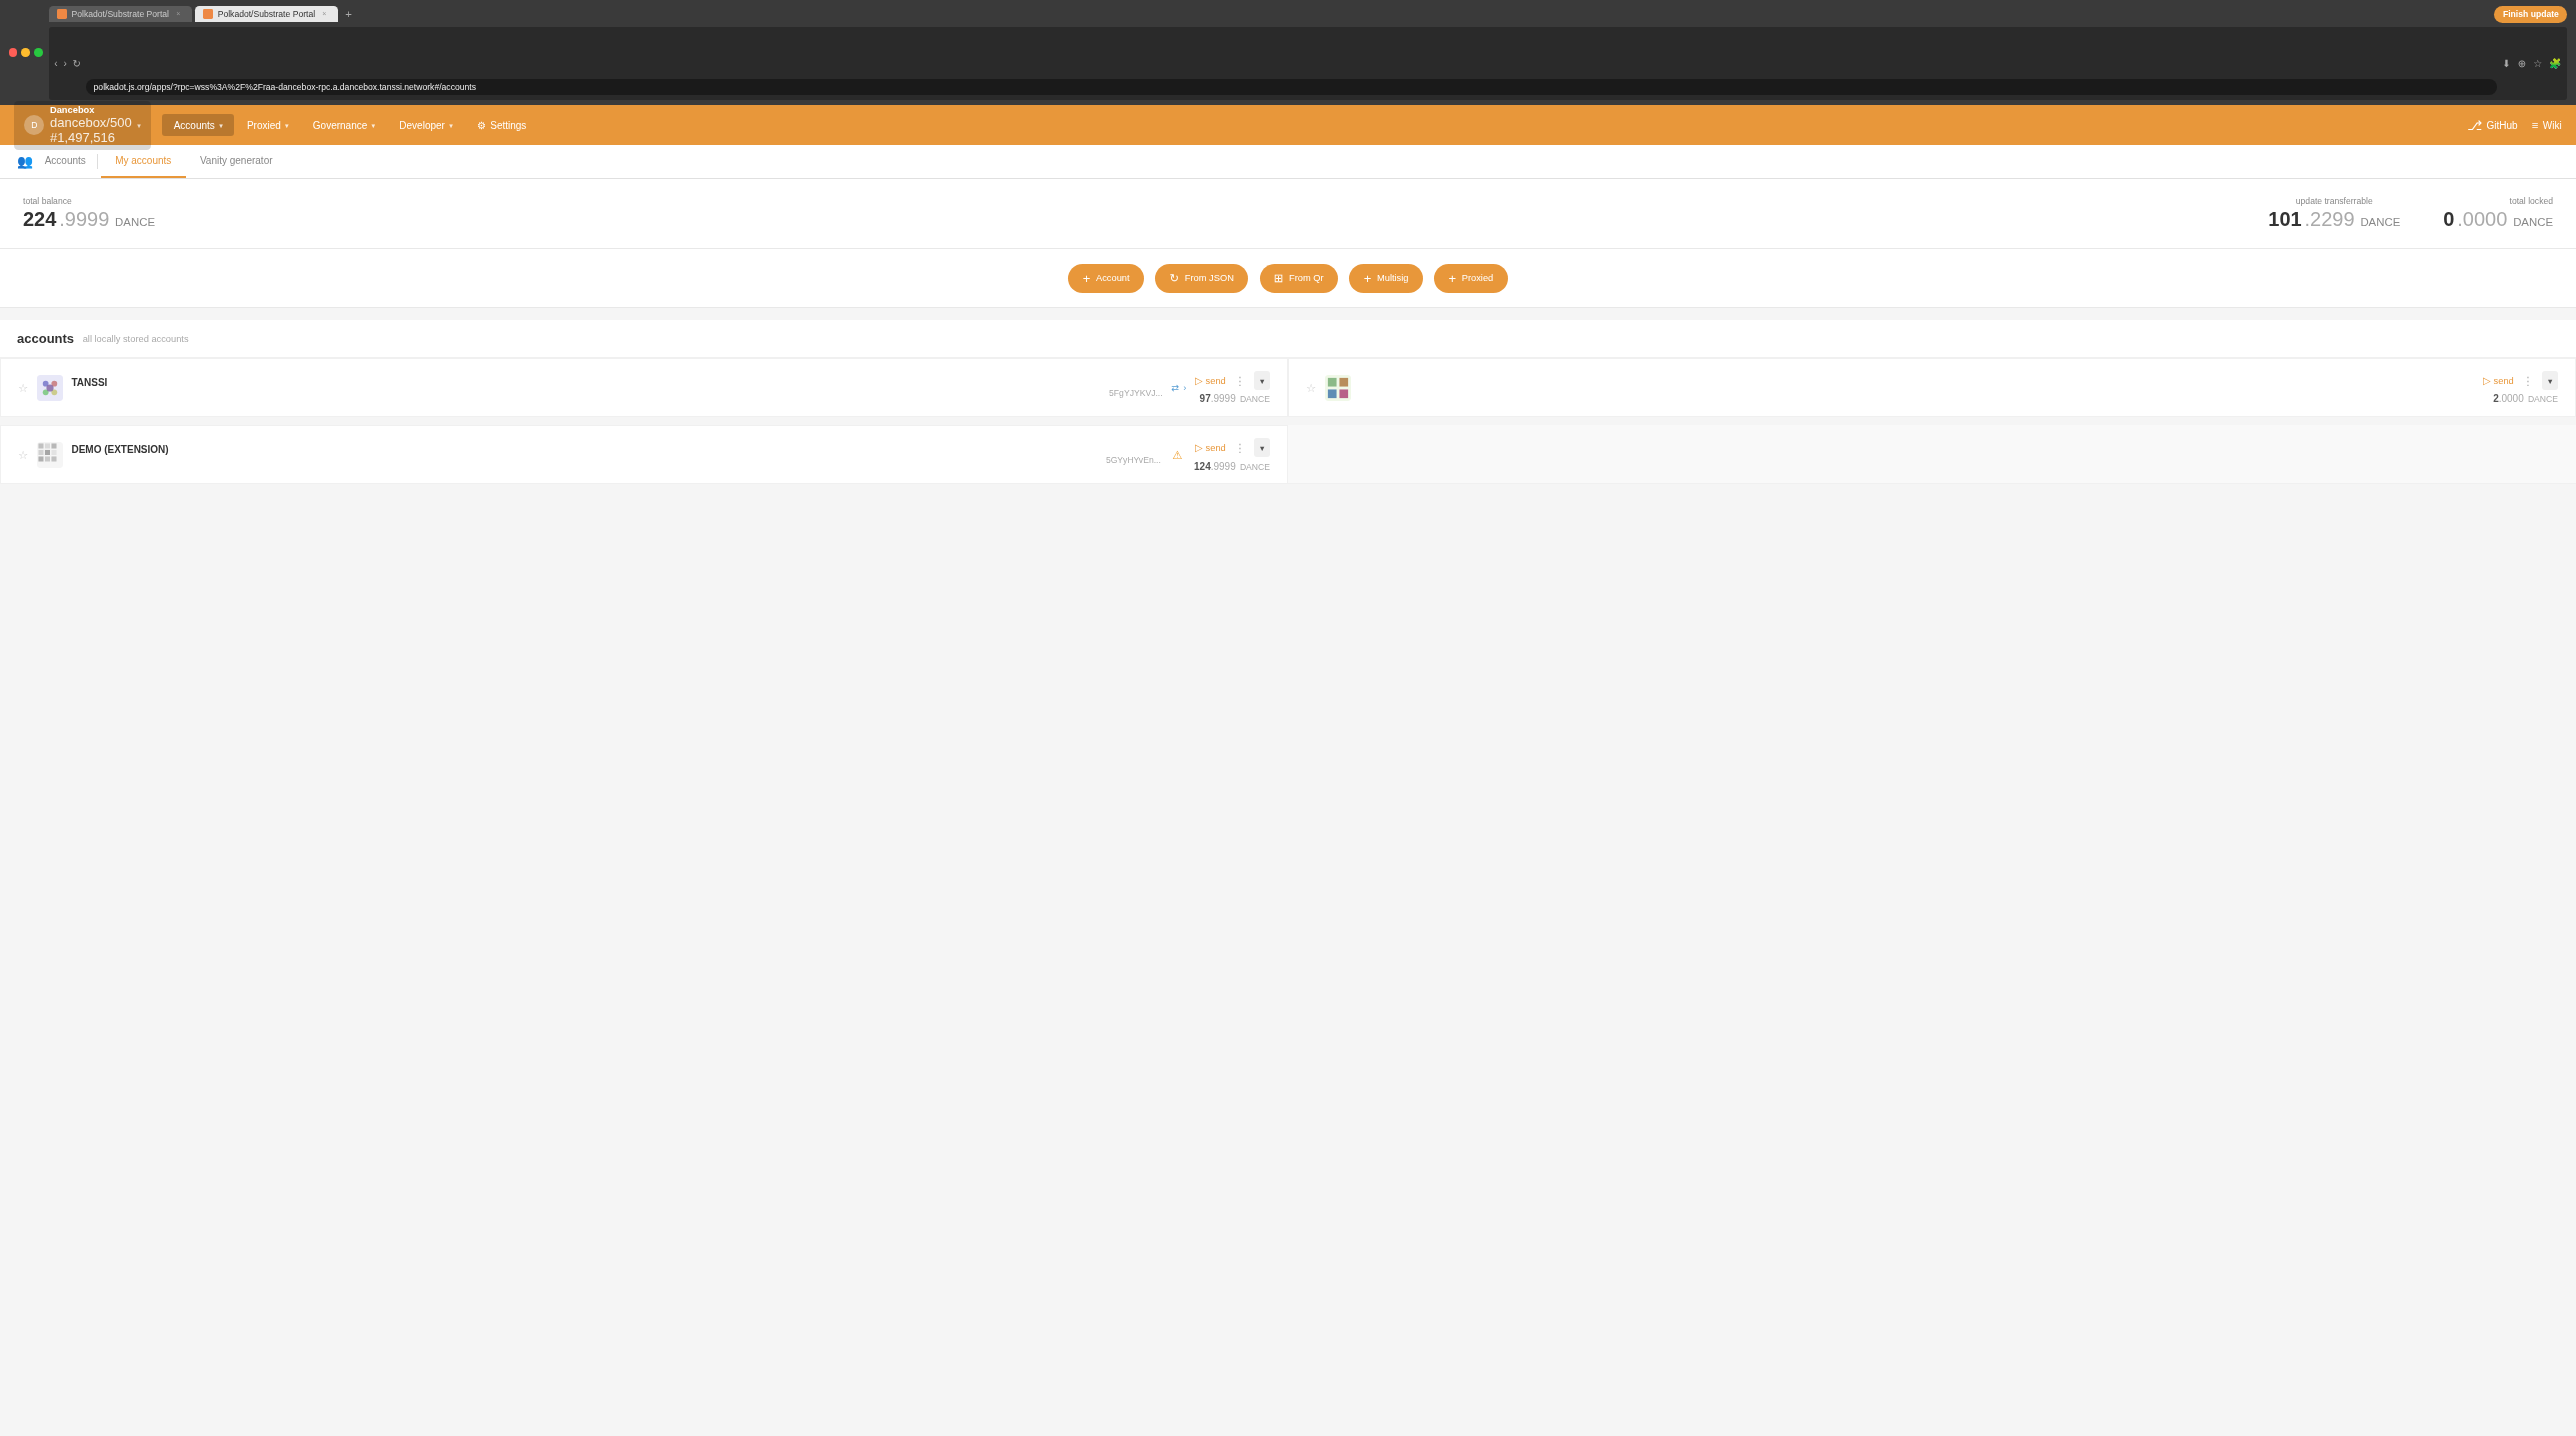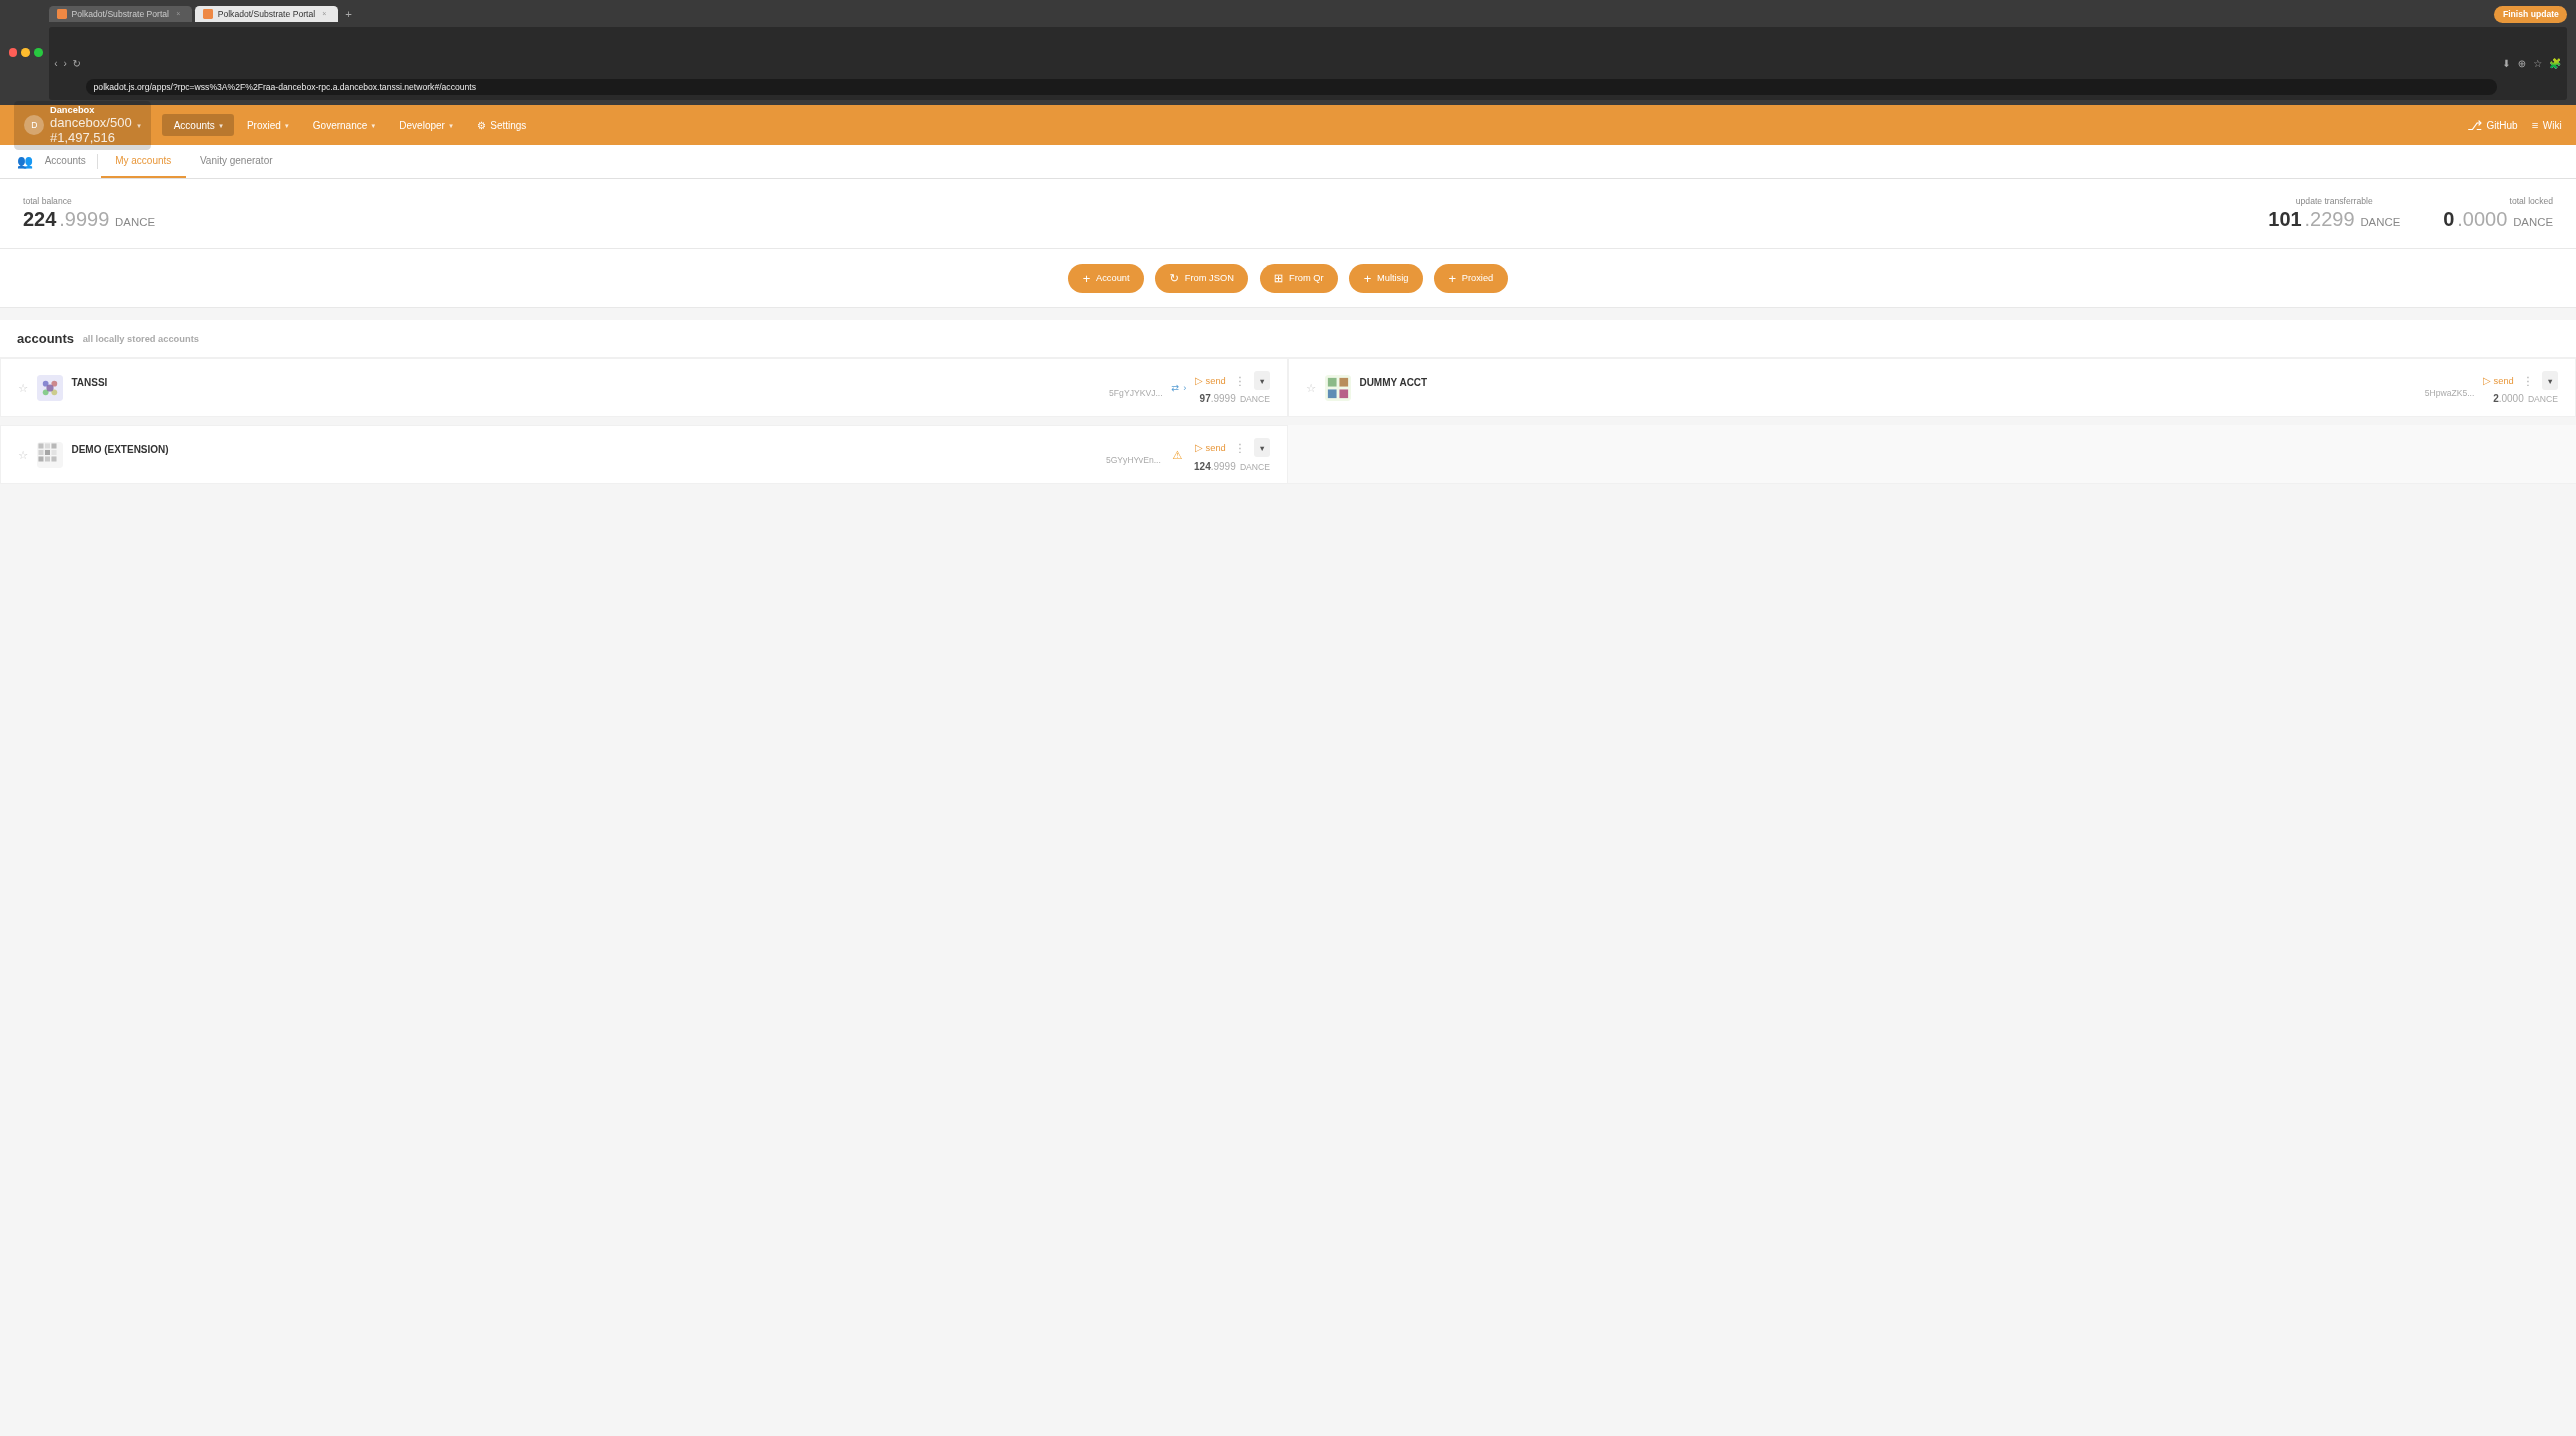--- a/index.html
+++ b/index.html
@@ -54,21 +54,21 @@
     .balance-item:nth-child(3) { text-align: right; }
 
     
     .action-buttons { background: white; padding: 14.3px 23px; display: flex; justify-content: center; gap: 11.4px; border-bottom: 0.7px solid #e8e8e8; }
     .action-btn { background: #e8973a; color: white; border: none; padding: 7.1px 14.3px; border-radius: 17px; font-size: 9.3px; font-weight: 500; cursor: pointer; display: flex; align-items: center; gap: 5.7px; }
 
     
     .section { background: white; margin: 11.4px 0; padding: 0; }
     .section-header { padding: 11.4px 17px; display: flex; align-items: center; gap: 8.6px; border-bottom: 0.7px solid #f0f0f0; }
     .section-title { font-size: 13px; font-weight: 600; color: #333; }
-    .section-subtitle { color: #aaa; font-size: 9.3px; font-weight: bold; }
+    .section-subtitle { color: #aaa; font-size: 9.3px; }
 
     
     .accounts-grid { display: grid; grid-template-columns: 1fr 1fr; gap: 0; }
     .account-row { display: flex; align-items: center; padding: 11.4px 17px; border: 0.7px solid #f0f0f0; background: white; gap: 8.6px; }
     .account-row:not(:last-child) { border-right: 0.7px solid #f0f0f0; }
     .star-btn { background: none; border: none; color: #ccc; font-size: 11.4px; cursor: pointer; }
     .account-info { flex: 1; min-width: 0; }
     .account-name { font-size: 10px; font-weight: 600; color: #333; }
     .account-address { font-size: 8.6px; color: #aaa; white-space: nowrap; overflow: hidden; text-overflow: ellipsis; text-align: right; }
     .send-btn { background: none; border: none; color: #e8973a; font-size: 9.3px; font-weight: 500; cursor: pointer; display: flex; align-items: center; gap: 2.9px; }
@@ -275,24 +275,20 @@
 
     <div class="account-row" style="display:flex;align-items:center;padding:11.4px 17px;border-bottom:0.7px solid #f0f0f0;gap:8.6px;">
       <button class="star-btn">☆</button>
       <svg class="avatar-svg" viewBox="0 0 36 36" xmlns="http://www.w3.org/2000/svg">
         <rect width="36" height="36" rx="4" fill="#f0f8e8"></rect>
         <rect x="4" y="4" width="12" height="12" fill="#60a060" opacity="0.7"></rect>
         <rect x="20" y="4" width="12" height="12" fill="#a06020" opacity="0.7"></rect>
         <rect x="4" y="20" width="12" height="12" fill="#2060a0" opacity="0.7"></rect>
         <rect x="20" y="20" width="12" height="12" fill="#a02060" opacity="0.7"></rect>
       </svg>
-      <div class="account-info">
-        <div class="account-name">DUMMY ACCT</div>
-        <div class="account-address">5HpwaZK5...</div>
-      </div>
       <div style="display:flex;flex-direction:column;align-items:flex-end;gap:2.9px;margin-left:auto;">
         <div style="display:flex;align-items:center;gap:5.7px;">
           <button class="send-btn">
             <span style="color:#e8973a;font-size:10px;">▷</span>
             <span>send</span>
           </button>
           <button class="dots-btn">⋮</button>
           <button class="chevron-btn">▾</button>
         </div>
         <div style="font-size:10px;color:#555;">

